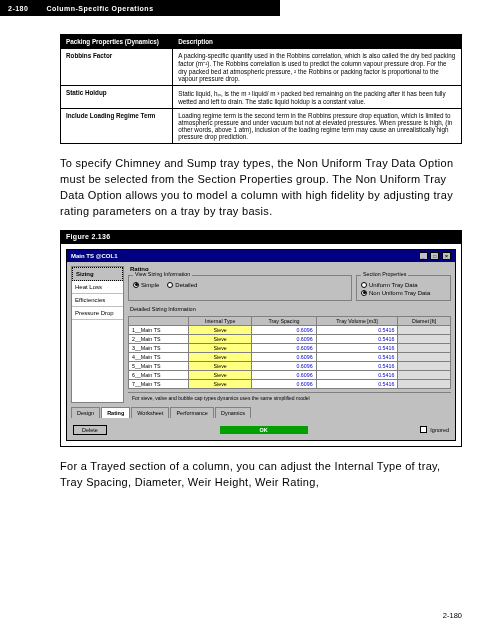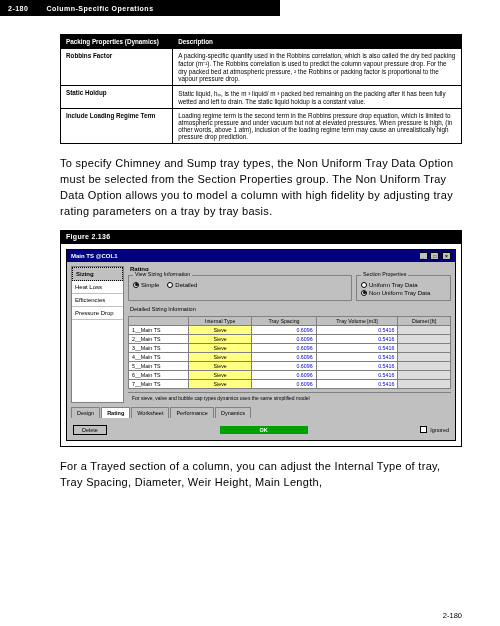--- a/index.html
+++ b/index.html
@@ -356,16 +356,16 @@
         <button class="btn-small">Delete</button>
         <div class="status-mid">OK</div>
         <div class="chk-row">
           <span class="chk"></span>
           <span>Ignored</span>
         </div>
       </div>
     </div>
   </div>
 
-  <p class="body-text">For a Trayed section of a column, you can adjust the Internal Type of tray, Tray Spacing, Diameter, Weir Height, Main Length,</p>
+  <p class="body-text">For a Trayed section of a column, you can adjust the Internal Type of tray, Tray Spacing, Diameter, Weir Height, Weir Rating,</p>
 </div>
 
 <div class="page-num">2-180</div>
 
 </body></html>

